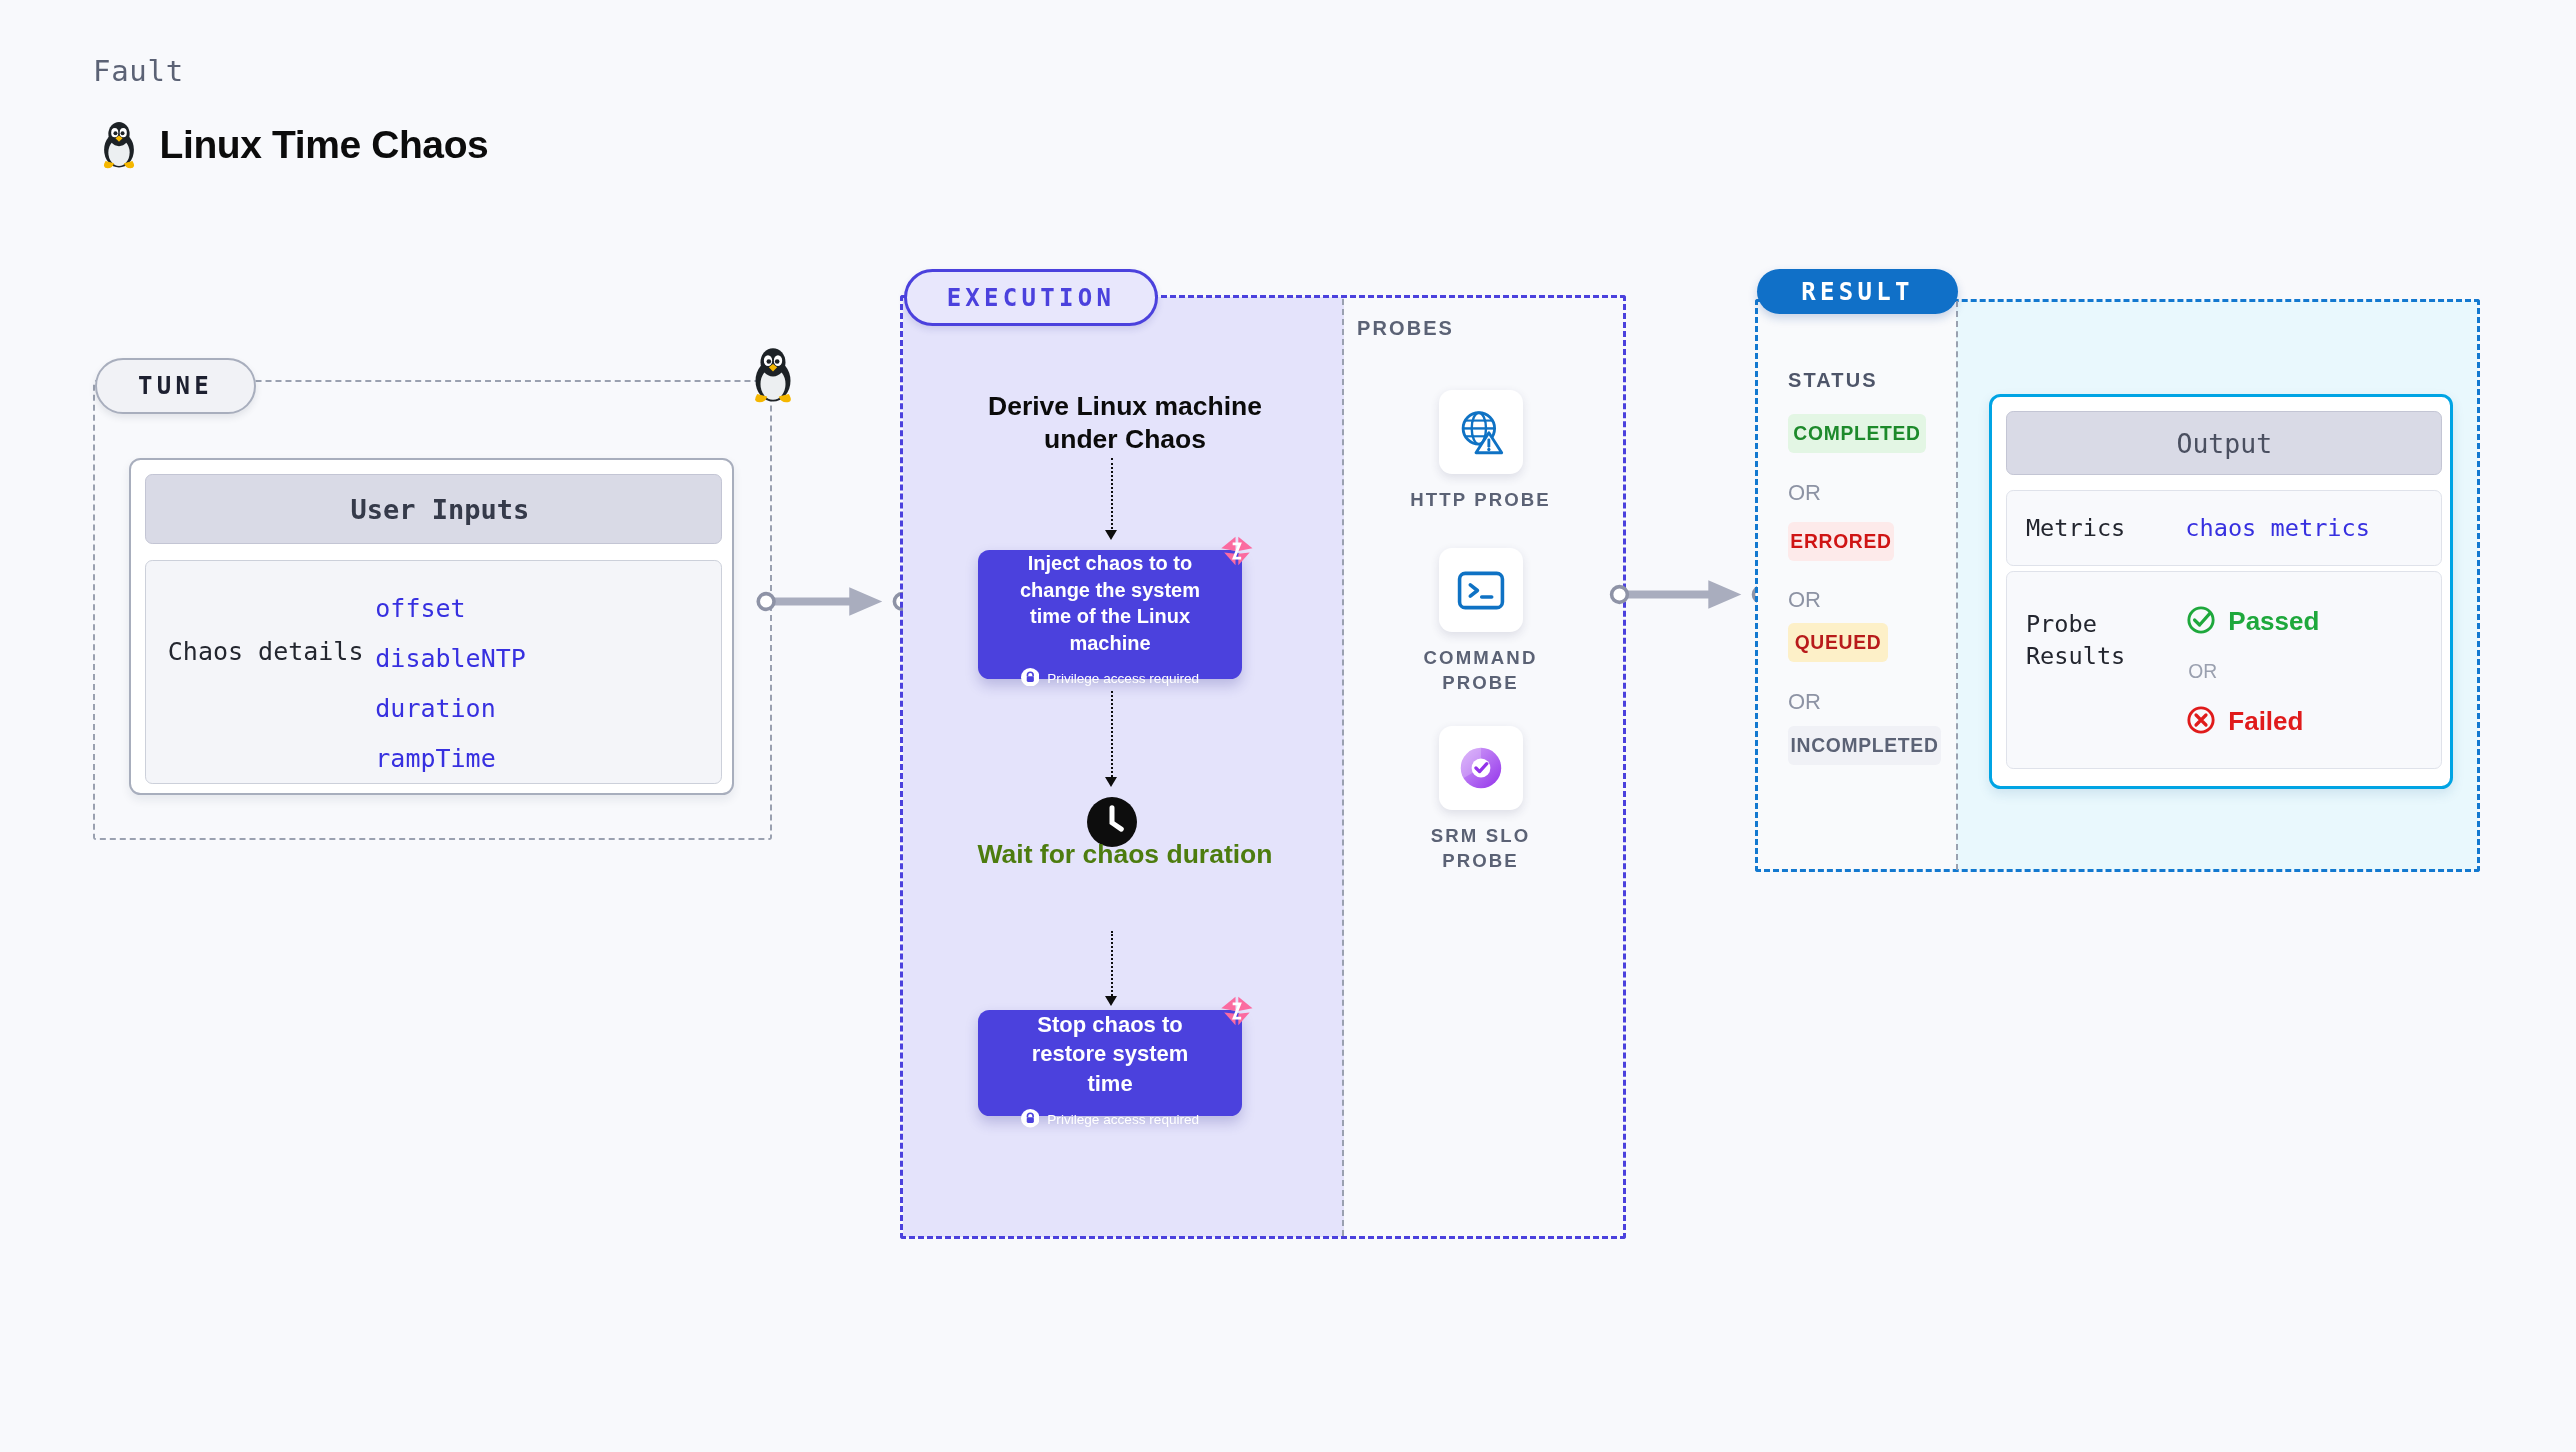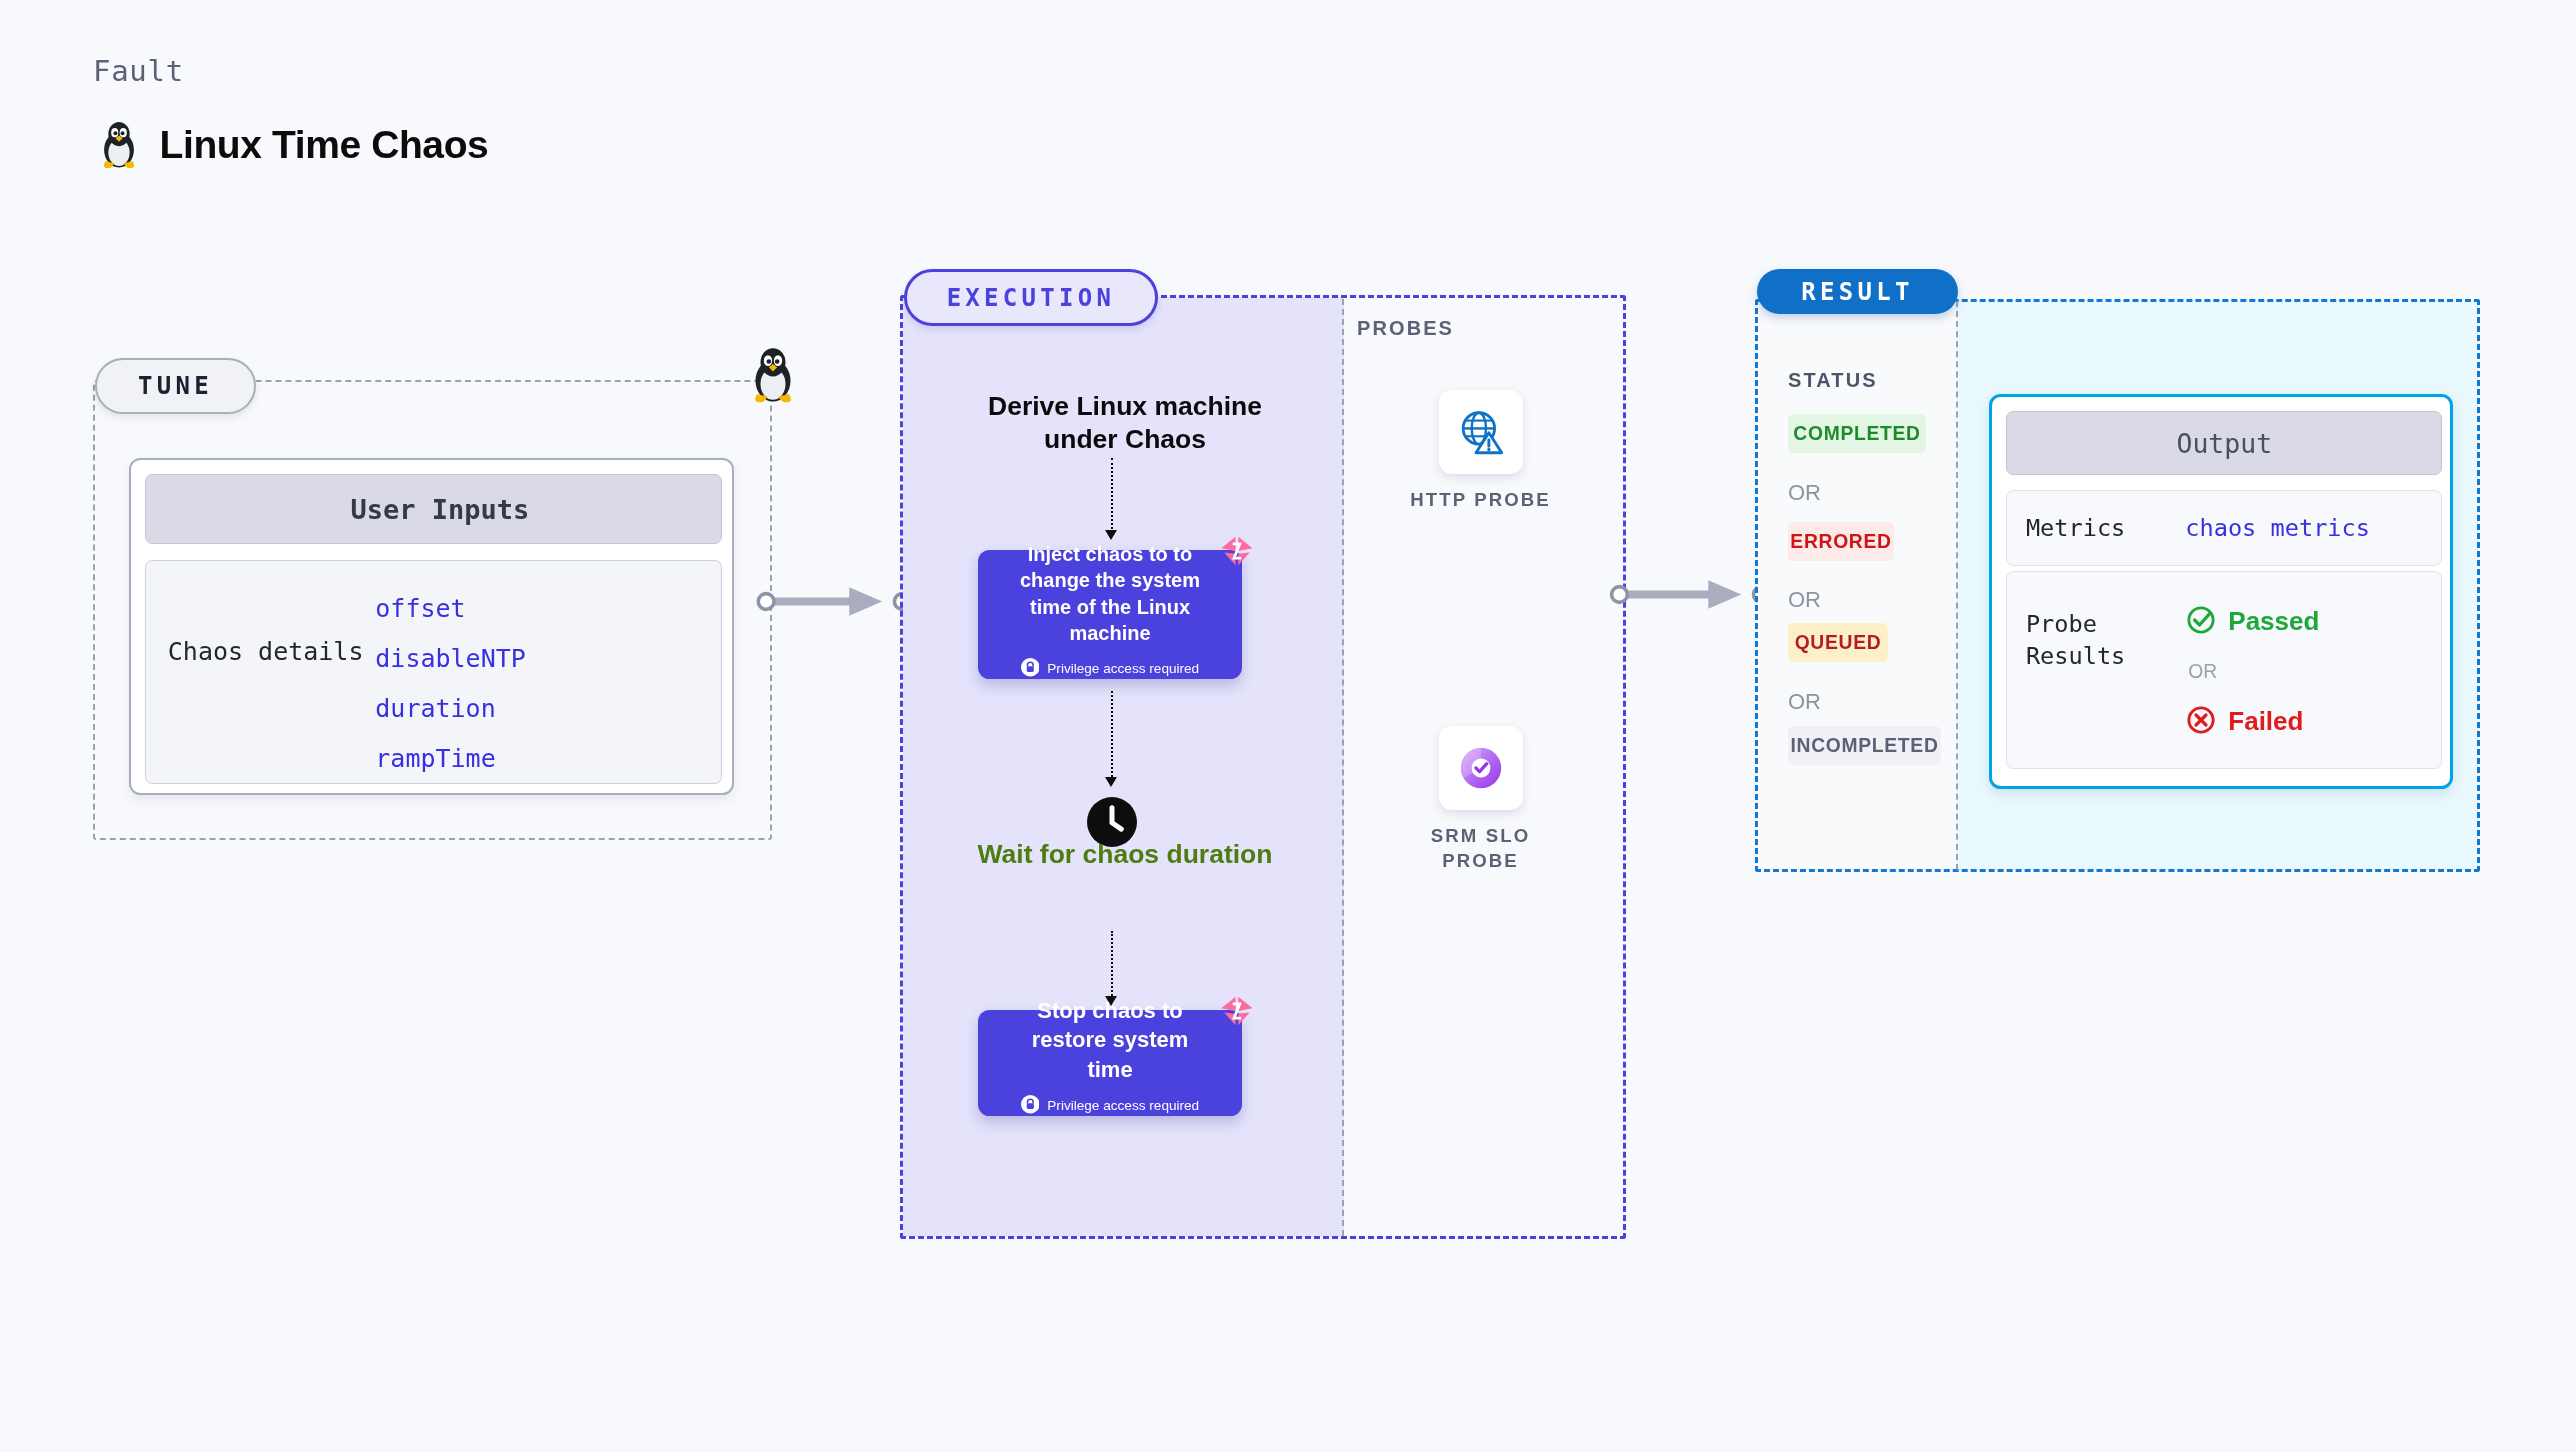--- a/index.html
+++ b/index.html
@@ -172,21 +172,21 @@
     border-top: 10.7px solid #0d0d0d;
   }
   .chaos-block {
     position: absolute;
     box-sizing: border-box;
     background: #4b41dd;
     border-radius: 11.5px;
     box-shadow: 0 6.4px 13px rgba(40,35,140,.22);
     color: #ffffff;
     display: flex; flex-direction: column;
-    align-items: center; justify-content: flex-end;
+    align-items: center; justify-content: space-between;
     padding: 0 33px;
   }
   .chaos-block .ctext {
     text-align: center;
     font-size: 20px; font-weight: bold; line-height: 1.33;
   }
   .priv-row {
     display: flex; align-items: center; gap: 7.9px;
     margin-top: 11.5px;
   }
@@ -480,20 +480,30 @@
         <line x1="13" y1="19" x2="51" y2="19" stroke="#0f72c4" stroke-width="3"></line>
         <line x1="13" y1="41" x2="51" y2="41" stroke="#0f72c4" stroke-width="3"></line>
         <path d="M46 36 L64 64 L28 64 Z" fill="#ffffff" stroke="#0f72c4" stroke-width="4" stroke-linejoin="round"></path>
         <line x1="46" y1="46" x2="46" y2="55" stroke="#0f72c4" stroke-width="4" stroke-linecap="round"></line>
         <circle cx="46" cy="59.5" r="2.3" fill="#0f72c4"></circle>
       </svg>
     </div>
     <div class="probe-label">HTTP PROBE</div>
   </div>
 
+  <div class="probe-item" style="left:1398px; top:548px;">
+    <div class="probe-icon-box">
+      <svg width="50" height="43" viewBox="0 0 70 60">
+        <rect x="5" y="6" width="60" height="48" rx="8" fill="none" stroke="#0f72c4" stroke-width="5"></rect>
+        <path d="M20 22 L30 30 L20 38" stroke="#0f72c4" stroke-width="5" fill="none" stroke-linecap="round" stroke-linejoin="round"></path>
+        <line x1="36" y1="39" x2="50" y2="39" stroke="#0f72c4" stroke-width="5" stroke-linecap="round"></line>
+      </svg>
+    </div>
+    <div class="probe-label">COMMAND PROBE</div>
+  </div>
 
   <div class="probe-item" style="left:1398px; top:726px;">
     <div class="probe-icon-box">
       <svg width="52" height="52" viewBox="0 0 72 72">
         <defs>
           <linearGradient id="srmgrad" x1="0" y1="0" x2="1" y2="1">
             <stop offset="0%" stop-color="#d5a6fa"></stop>
             <stop offset="100%" stop-color="#9333ea"></stop>
           </linearGradient>
         </defs>

